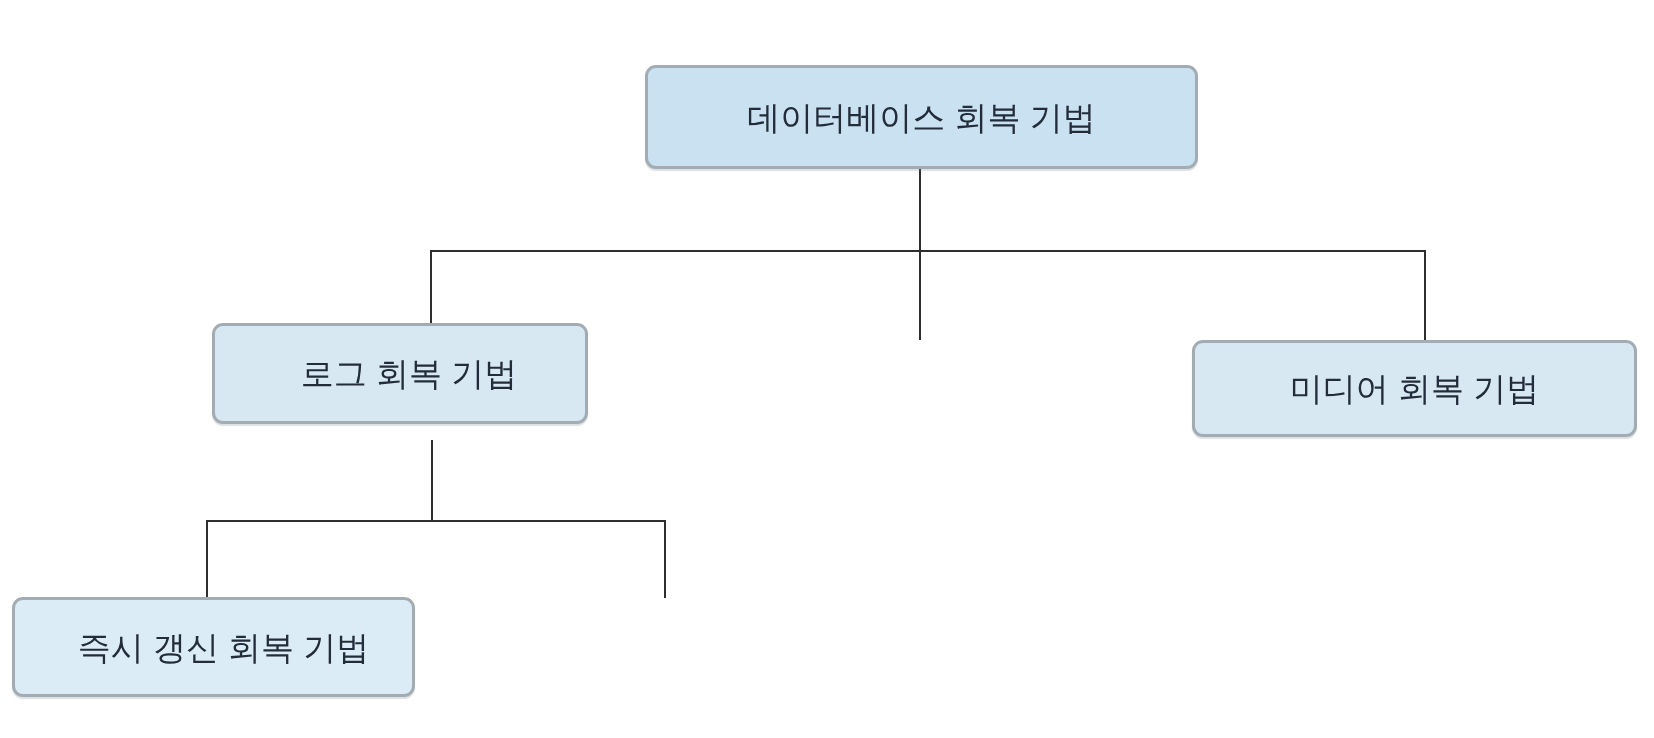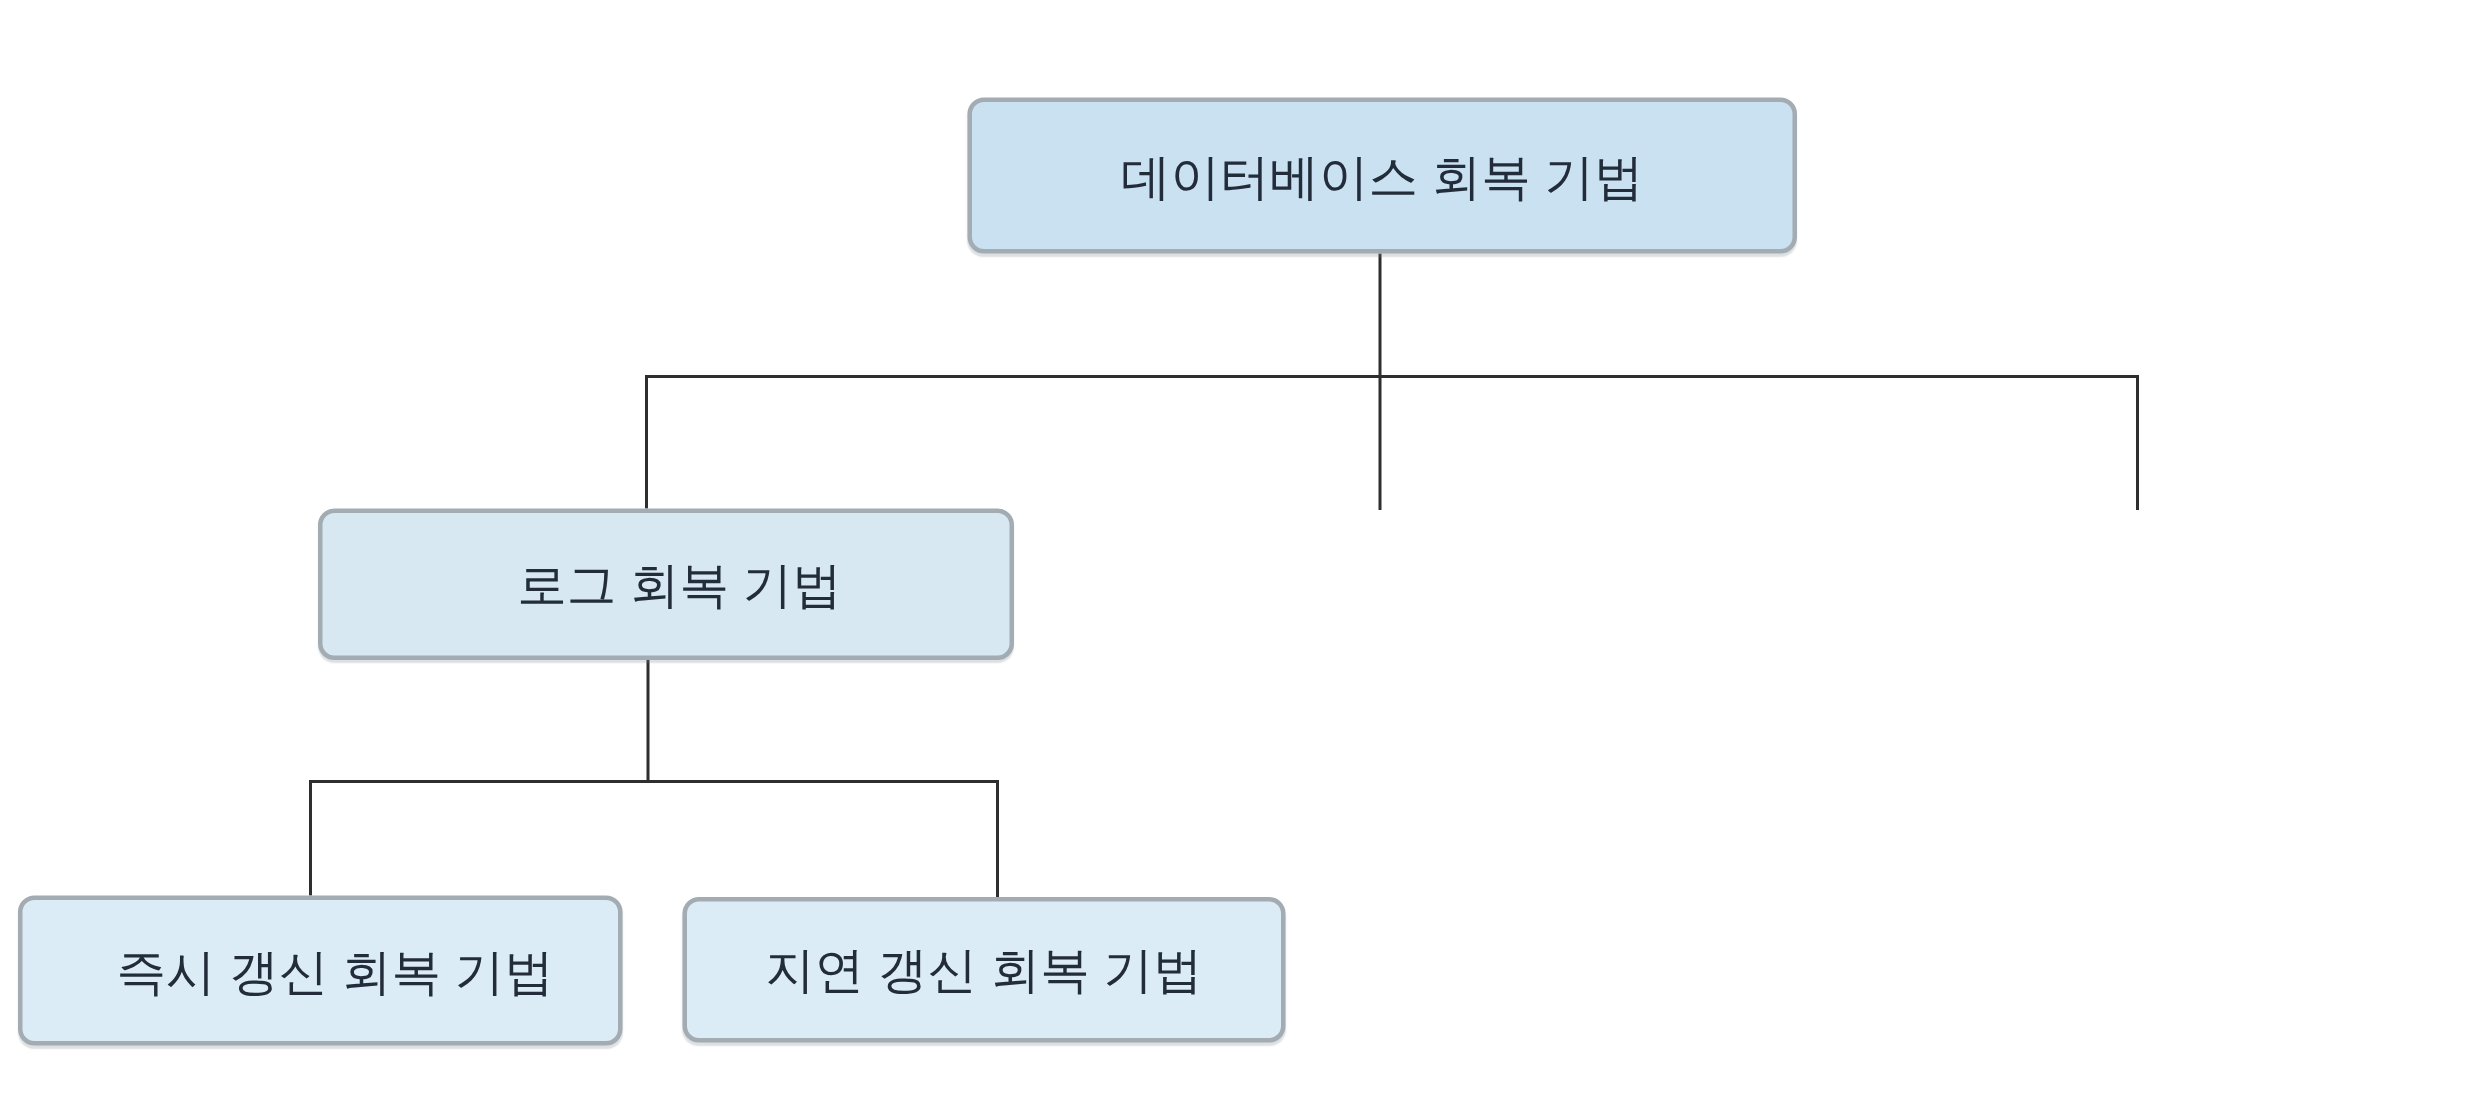--- a/index.html
+++ b/index.html
@@ -27,21 +27,21 @@
     box-sizing:border-box;
     color:var(--node-text);
     font-size:33px;
     line-height:1;
     letter-spacing:0px;
     text-align:center;
     box-shadow:0 2px 1px rgba(120,130,140,0.25);
     white-space:nowrap;
   }
   .node.root{background:var(--node-fill-root);left:645px;top:65px;width:553px;height:104px;}
-  .node.log{background:var(--node-fill-mid);left:212px;top:339px;width:464px;height:101px;padding-left:18px;}
+  .node.log{background:var(--node-fill-mid);left:212px;top:323px;width:376px;height:101px;padding-left:18px;}
   .node.checkpoint{background:var(--node-fill-mid);left:702px;top:340px;width:450px;height:100px;}
   .node.media{background:var(--node-fill-mid);left:1192px;top:340px;width:445px;height:97px;}
   .node.immediate{background:var(--node-fill-leaf);left:12px;top:597px;width:403px;height:100px;padding-left:20px;}
   .node.deferred{background:var(--node-fill-leaf);left:455px;top:598px;width:402px;height:97px;}
   .line{position:absolute;background:var(--line);}
   
   .l-root-stem{left:919px;top:169px;width:2px;height:171px;}
   
   .l-crossbar{left:430px;top:250px;width:996px;height:2px;}
   .l-drop-left{left:430px;top:250px;width:2px;height:89px;}
@@ -68,22 +68,22 @@
 
   <div class="node root">
     <span>데이터베이스 회복 기법</span>
   </div>
 
   <div class="node log">
     <span>로그 회복 기법</span>
   </div>
 
 
+  <div class="node media">
+    <span>미디어 회복 기법</span>
+  </div>
 
   <div class="node immediate">
     <span>즉시 갱신 회복 기법</span>
   </div>
 
-  <div class="node deferred">
-    <span>지연 갱신 회복 기법</span>
-  </div>
 
 </div>
 
 </body></html>

